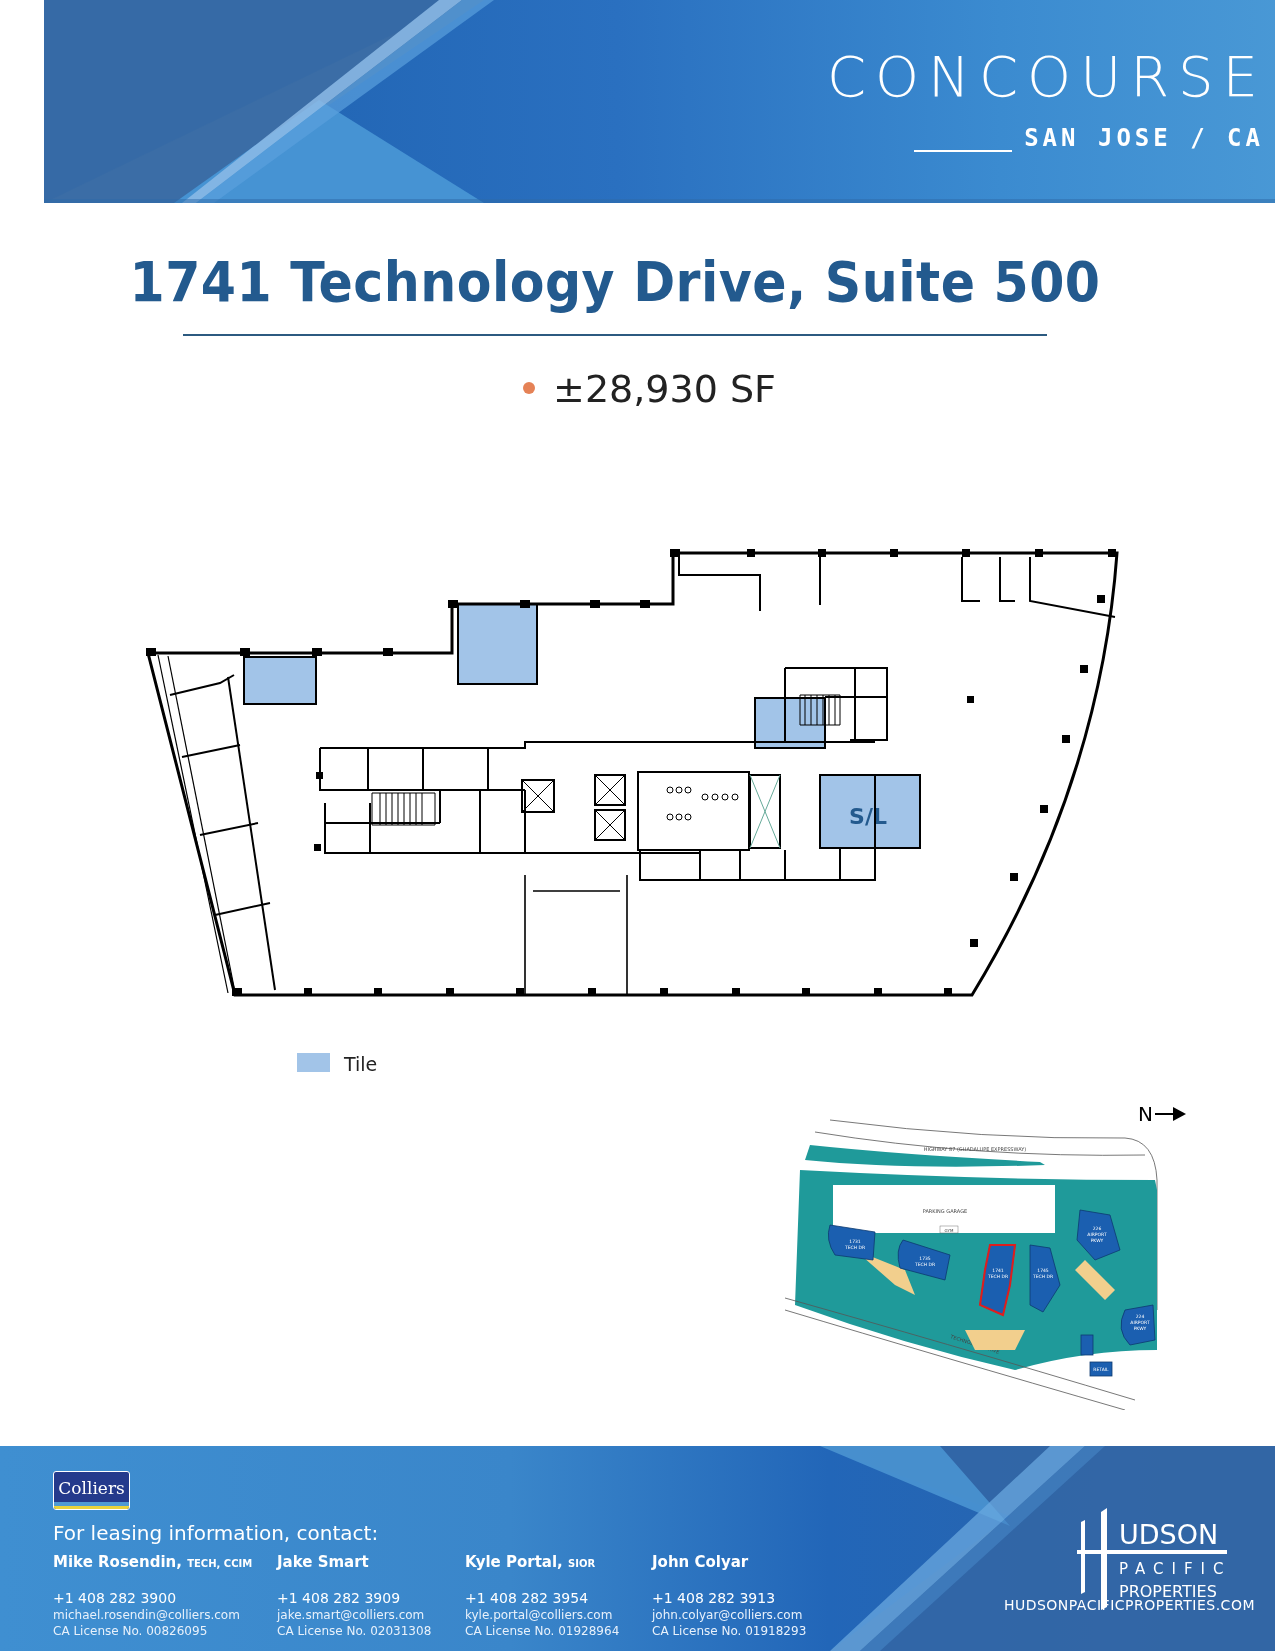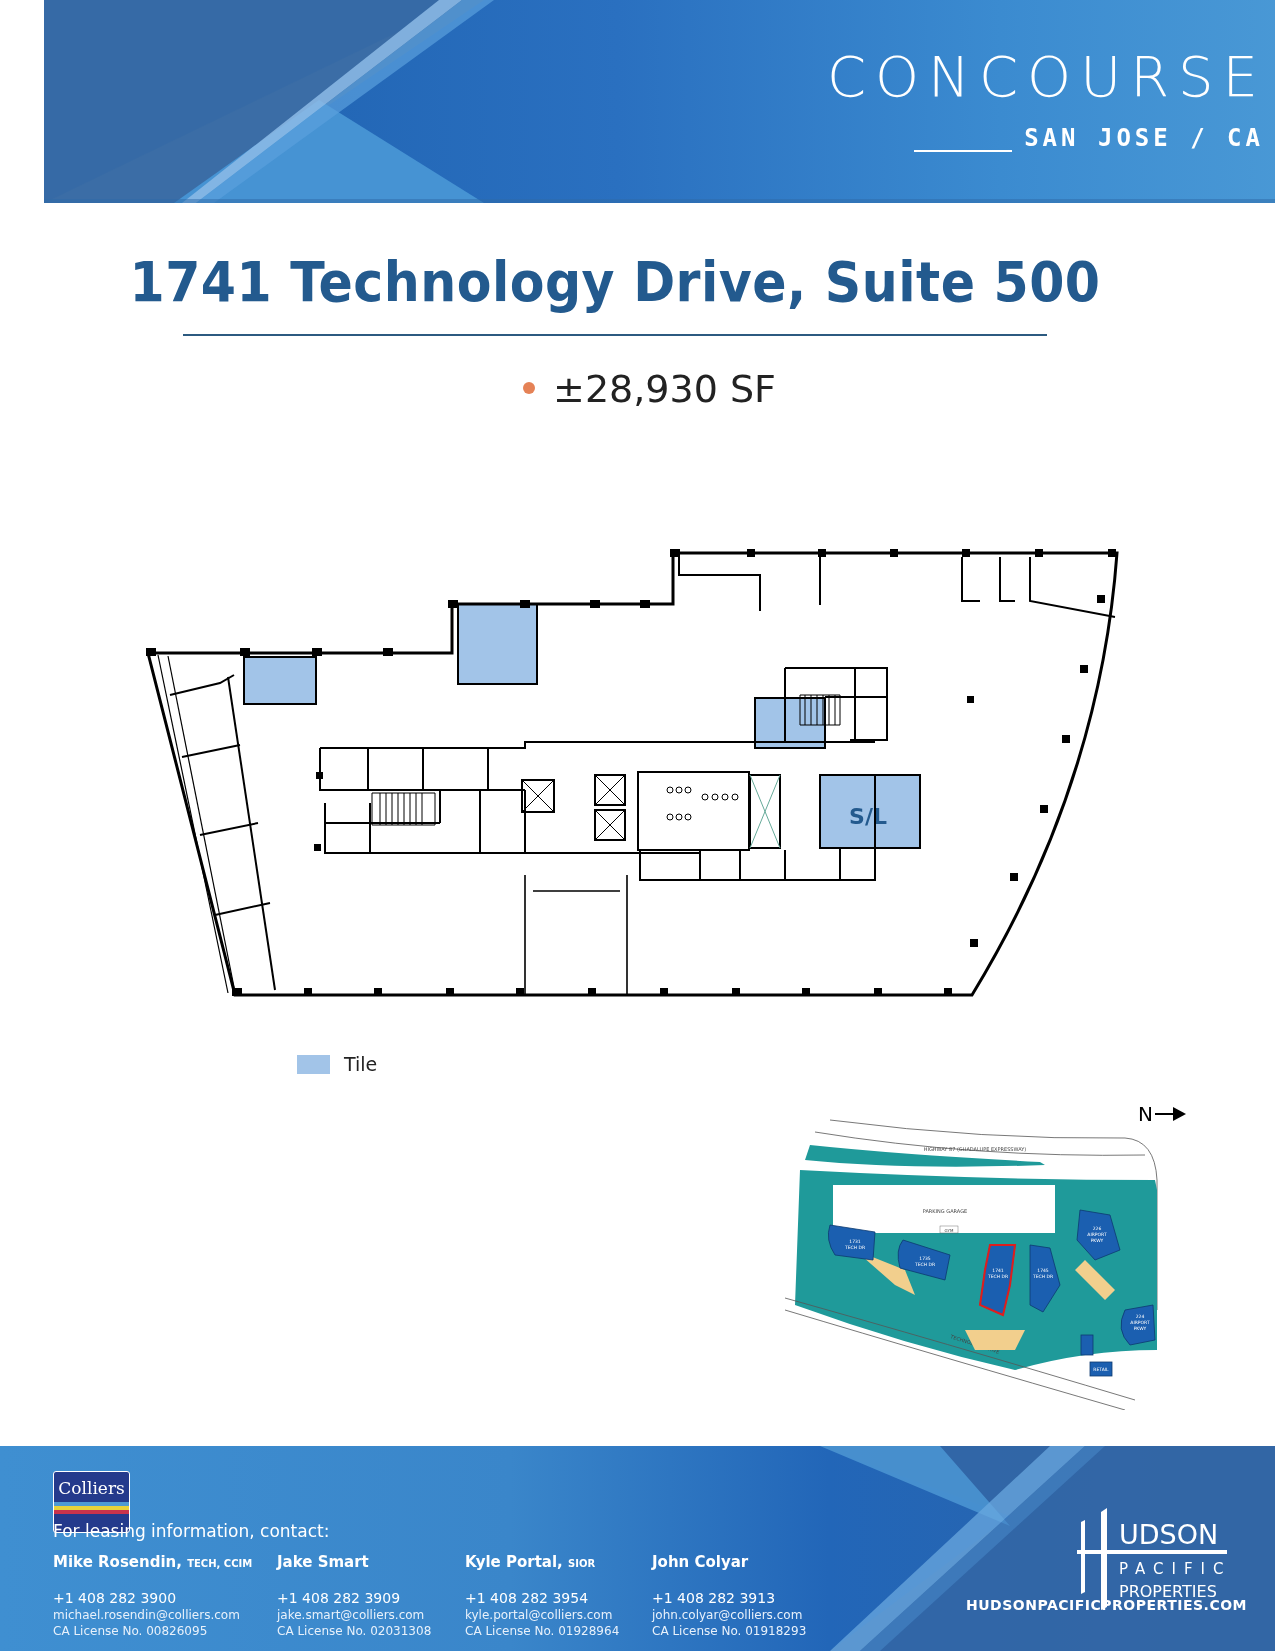--- a/index.html
+++ b/index.html
@@ -17,43 +17,43 @@
   
   .page-title { position:absolute; left:0; width:1230px; top:250px; text-align:center; color:#235a8e; font-size:55px; font-family:"DejaVu Sans", sans-serif; letter-spacing:0.5px; transform:scaleX(0.92); transform-origin:center; }
   .title-rule { position:absolute; left:183px; top:334px; width:864px; height:2px; background:#2c5a80; }
   .sf-row { position:absolute; left:12px; width:1275px; top:367px; text-align:center; font-size:38px; color:#222; }
   .sf-row .dot { display:inline-block; width:12px; height:12px; border-radius:50%; background:#e58256; vertical-align:middle; margin-right:18px; position:relative; top:-4px; }
 
   
   .floorplan { position:absolute; left:140px; top:535px; width:1000px; height:470px; }
 
   
-  .legend { position:absolute; left:297px; top:1053px; display:flex; align-items:center; }
+  .legend { position:absolute; left:297px; top:1053px; display:flex; }
   .legend .swatch { width:33px; height:19px; background:#a2c4e8; margin-right:14px; }
   .legend .label { font-size:19px; color:#222; }
 
   
   .sitemap { position:absolute; left:785px; top:1100px; width:420px; height:310px; }
   .north { position:absolute; left:1138px; top:1102px; font-size:20px; color:#000; display:flex; align-items:center; }
 
   
   .footer { position:absolute; left:0; top:1446px; width:1275px; height:205px; overflow:hidden;
     background:linear-gradient(90deg,#3f8fd1 0%,#3a86ca 40%,#2266b8 65%,#2c64a8 100%); }
   .footer .shapes { position:absolute; left:0; top:0; }
-  .colliers { position:absolute; left:53px; top:25px; width:77px; height:62px; border-radius:3px; overflow:hidden; border:1px solid #fff; background:#243a8c; }
+  .colliers { position:absolute; left:53px; top:25px; width:77px; height:39px; border-radius:3px; overflow:hidden; border:1px solid #fff; background:#243a8c; }
   .colliers .name { color:#fff; font-family:"DejaVu Serif", serif; font-size:17px; text-align:center; padding-top:6px; height:30px; }
   .colliers .stripe { height:4px; }
-  .leasing { position:absolute; left:53px; top:75px; color:#fff; font-size:17px;text-align:right; }
+  .leasing { position:absolute; left:53px; top:75px; color:#fff; font-size:20px;text-align:right; }
   .contact { position:absolute; top:107px; color:#fff; }
   .contact .nm { font-size:15px; font-weight:bold; }
   .contact .nm .cred { font-size:10px; font-weight:bold; }
   .contact .ph { font-size:14px; margin-top:19px; }
   .contact .em, .contact .lic { font-size:12px; color:#e8f1fb; margin-top:2px; }
   .hudson { position:absolute; left:1071px; top:36px; width:160px; height:140px; color:#fff; }
-  .hpp-url { position:absolute; right:28px; top:151px; color:#fff; font-weight:bold; font-size:14px; letter-spacing:0.5px; }
+  .hpp-url { position:absolute; right:20px; top:151px; color:#fff; font-weight:normal; font-size:14px; letter-spacing:0.5px; }
 </style>
 </head>
 <body>
 
 <div class="header">
   <svg class="shapes" width="1275" height="203">
     <polygon points="0,0 440,0 140,203 0,203" fill="#3b6da6"></polygon>
     <polygon points="0,0 420,0 0,203" fill="#3369a7" opacity="0.6"></polygon>
     <polygon points="130,203 275,100 440,203" fill="#4693d3"></polygon>
     <polygon points="395,0 418,0 152,203 138,203" fill="#8dbbe6" opacity="0.85"></polygon>

